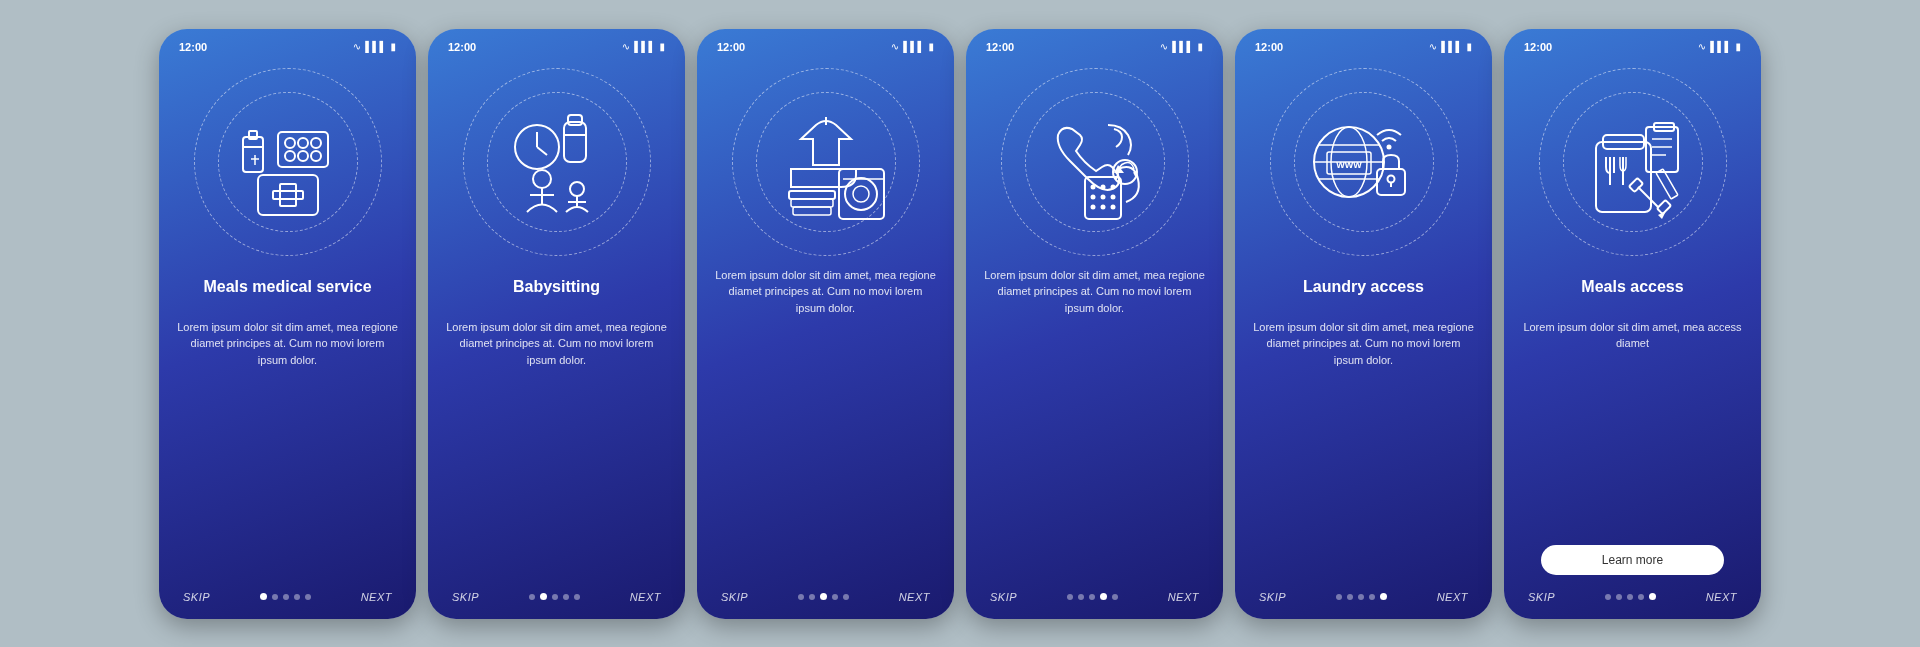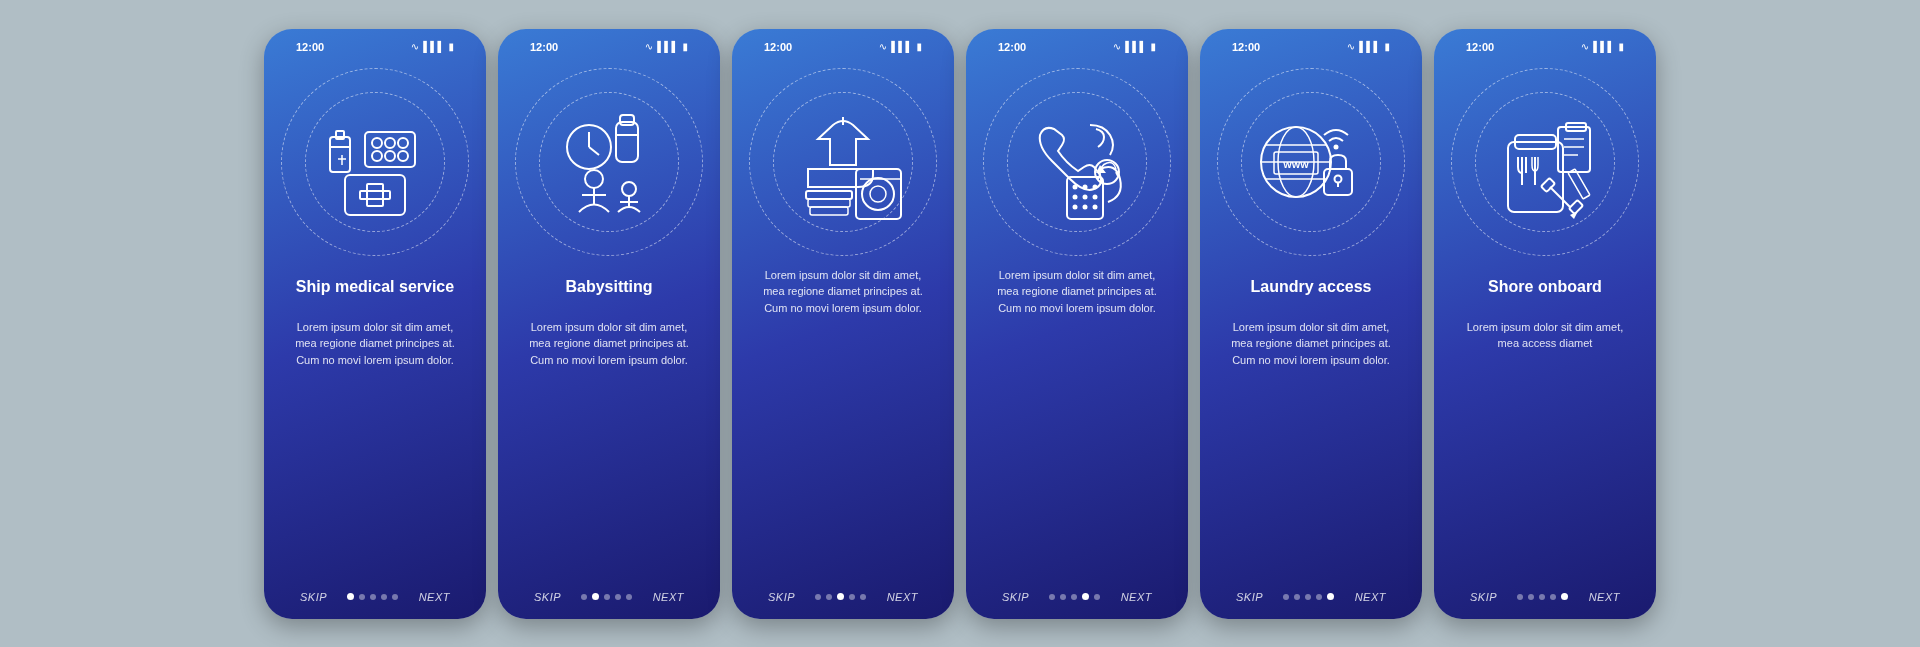--- a/index.html
+++ b/index.html
@@ -17,28 +17,28 @@
 
     .screens-container {
       display: flex;
       gap: 12px;
       padding: 20px;
       align-items: center;
       justify-content: center;
     }
 
     .phone-screen {
-      width: 222px;
+      width: 257px;
       height: 590px;
       border-radius: 28px;
       background: linear-gradient(160deg, #3a7bd5 0%, #2d3aaa 50%, #1a1a6e 100%);
       display: flex;
       flex-direction: column;
       align-items: center;
-      padding: 10px 26px 14px;
+      padding: 10px 14px 14px;
       position: relative;
       box-shadow: 0 8px 24px rgba(0,0,0,0.3);
       overflow: hidden;
     }
 
     
     .status-bar {
       width: 100%;
       display: flex;
       justify-content: space-between;
@@ -202,21 +202,21 @@
         <circle cx="93" cy="46" r="5" stroke="white" stroke-width="2"></circle>
         <circle cx="67" cy="59" r="5" stroke="white" stroke-width="2"></circle>
         <circle cx="80" cy="59" r="5" stroke="white" stroke-width="2"></circle>
         <circle cx="93" cy="59" r="5" stroke="white" stroke-width="2"></circle>
 
         <rect x="35" y="78" width="60" height="40" rx="5" stroke="white" stroke-width="2"></rect>
         <rect x="57" y="87" width="16" height="22" rx="1" stroke="white" stroke-width="2"></rect>
         <rect x="50" y="94" width="30" height="8" rx="1" stroke="white" stroke-width="2"></rect>
       </svg>
     </div>
-    <div class="screen-title">Ship medical service</div>
+    <div class="screen-title">Meals medical service</div>
     <div class="screen-body">Lorem ipsum dolor sit dim amet, mea regione diamet principes at. Cum no movi lorem ipsum dolor.</div>
     <div class="bottom-nav">
       <span class="nav-label">SKIP</span>
       <div class="dots-container">
         <div class="dot active"></div>
         <div class="dot"></div>
         <div class="dot"></div>
         <div class="dot"></div>
         <div class="dot"></div>
       </div>
@@ -451,22 +451,23 @@
         <rect x="86" y="26" width="20" height="8" rx="2" stroke="white" stroke-width="2"></rect>
 
         <rect x="95" y="72" width="8" height="30" rx="1" transform="rotate(-30 99 87)" stroke="white" stroke-width="1.5"></rect>
         <polygon points="90,118 98,114 94,122" fill="white" stroke="none"></polygon>
 
         <line x1="70" y1="90" x2="90" y2="110" stroke="white" stroke-width="2"></line>
         <rect x="62" y="84" width="12" height="8" rx="2" transform="rotate(-45 68 88)" stroke="white" stroke-width="2"></rect>
         <rect x="90" y="106" width="12" height="8" rx="2" transform="rotate(-45 96 110)" stroke="white" stroke-width="2"></rect>
       </svg>
     </div>
-    <div class="screen-title">Shore onboard</div>
+    <div class="screen-title">Meals access</div>
     <div class="screen-body">Lorem ipsum dolor sit dim amet, mea access diamet</div>
+    <button class="learn-more-btn">Learn more</button>
     <div class="bottom-nav">
       <span class="nav-label">SKIP</span>
       <div class="dots-container">
         <div class="dot"></div>
         <div class="dot"></div>
         <div class="dot"></div>
         <div class="dot"></div>
         <div class="dot active"></div>
       </div>
       <span class="nav-label">NEXT</span>

